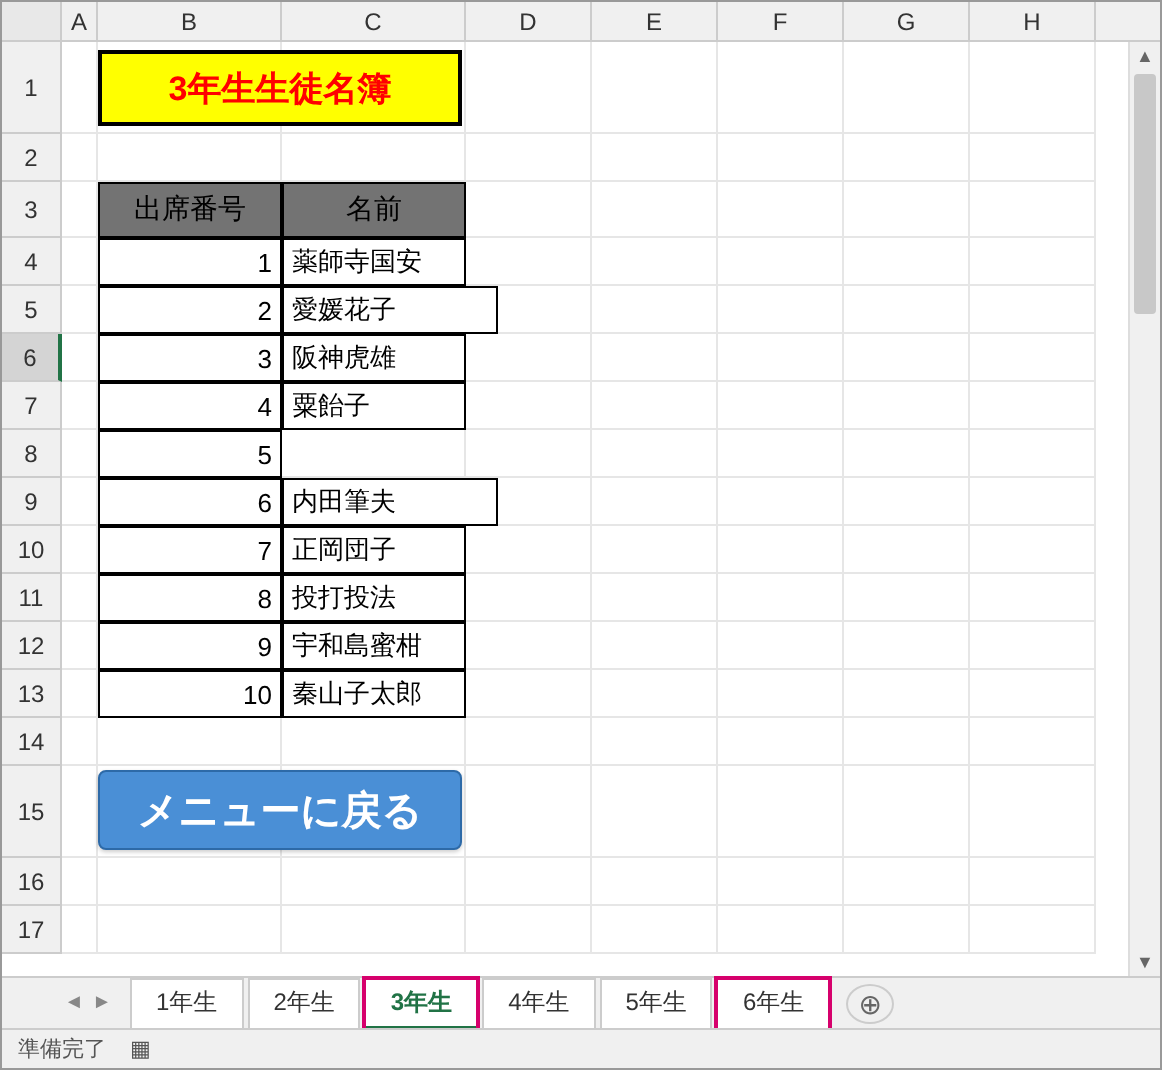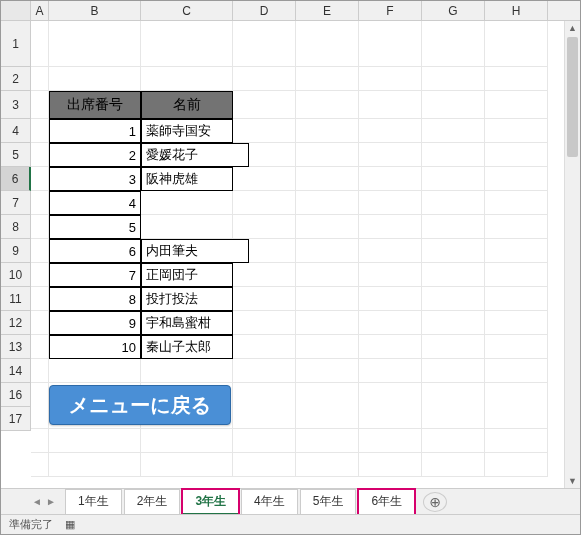--- a/index.html
+++ b/index.html
@@ -187,20 +187,21 @@
       <div class="row-h" style="height: 24px;">5</div>
       <div class="row-h selected" style="height: 24px;">6</div>
       <div class="row-h" style="height: 24px;">7</div>
       <div class="row-h" style="height: 24px;">8</div>
       <div class="row-h" style="height: 24px;">9</div>
       <div class="row-h" style="height: 24px;">10</div>
       <div class="row-h" style="height: 24px;">11</div>
       <div class="row-h" style="height: 24px;">12</div>
       <div class="row-h" style="height: 24px;">13</div>
       <div class="row-h" style="height: 24px;">14</div>
+      <div class="row-h" style="height: 46px;">15</div>
       <div class="row-h" style="height: 24px;">16</div>
       <div class="row-h" style="height: 24px;">17</div>
     </div>
   <div class="cells" id="cells">
       <div class="row">
         <div class="cell" style="width: 18px; height: 46px;"></div>
         <div class="cell" style="width: 92px; height: 46px;"></div>
         <div class="cell" style="width: 92px; height: 46px;"></div>
         <div class="cell" style="width: 63px; height: 46px;"></div>
         <div class="cell" style="width: 63px; height: 46px;"></div>
@@ -361,29 +362,31 @@
       <div class="row">
         <div class="cell" style="width: 18px; height: 24px;"></div>
         <div class="cell" style="width: 92px; height: 24px;"></div>
         <div class="cell" style="width: 92px; height: 24px;"></div>
         <div class="cell" style="width: 63px; height: 24px;"></div>
         <div class="cell" style="width: 63px; height: 24px;"></div>
         <div class="cell" style="width: 63px; height: 24px;"></div>
         <div class="cell" style="width: 63px; height: 24px;"></div>
         <div class="cell" style="width: 63px; height: 24px;"></div>
       </div>
+      <div class="title-cell">3年生生徒名簿</div>
       <div class="th-cell" style="left: 18px; top: 70px; width: 92px; height: 28px;">出席番号</div>
       <div class="th-cell" style="left: 110px; top: 70px; width: 92px; height: 28px;">名前</div>
       <div class="data-cell num" style="left: 18px; top: 98px; width: 92px; height: 24px;">1</div>
       <div class="data-cell txt" style="left: 110px; top: 98px; width: 92px; height: 24px;">薬師寺国安</div>
       <div class="data-cell num" style="left: 18px; top: 122px; width: 92px; height: 24px;">2</div>
       <div class="data-cell txt" style="left: 110px; top: 122px; width: 108px; height: 24px;">愛媛花子</div>
       <div class="data-cell num" style="left: 18px; top: 146px; width: 92px; height: 24px;">3</div>
       <div class="data-cell txt" style="left: 110px; top: 146px; width: 92px; height: 24px;">阪神虎雄</div>
       <div class="data-cell num" style="left: 18px; top: 170px; width: 92px; height: 24px;">4</div>
+      <div class="data-cell txt" style="left: 110px; top: 170px; width: 92px; height: 24px;">粟飴子</div>
       <div class="data-cell num" style="left: 18px; top: 194px; width: 92px; height: 24px;">5</div>
       <div class="data-cell num" style="left: 18px; top: 218px; width: 92px; height: 24px;">6</div>
       <div class="data-cell txt" style="left: 110px; top: 218px; width: 108px; height: 24px;">内田筆夫</div>
       <div class="data-cell num" style="left: 18px; top: 242px; width: 92px; height: 24px;">7</div>
       <div class="data-cell txt" style="left: 110px; top: 242px; width: 92px; height: 24px;">正岡団子</div>
       <div class="data-cell num" style="left: 18px; top: 266px; width: 92px; height: 24px;">8</div>
       <div class="data-cell txt" style="left: 110px; top: 266px; width: 92px; height: 24px;">投打投法</div>
       <div class="data-cell num" style="left: 18px; top: 290px; width: 92px; height: 24px;">9</div>
       <div class="data-cell txt" style="left: 110px; top: 290px; width: 92px; height: 24px;">宇和島蜜柑</div>
       <div class="data-cell num" style="left: 18px; top: 314px; width: 92px; height: 24px;">10</div>

